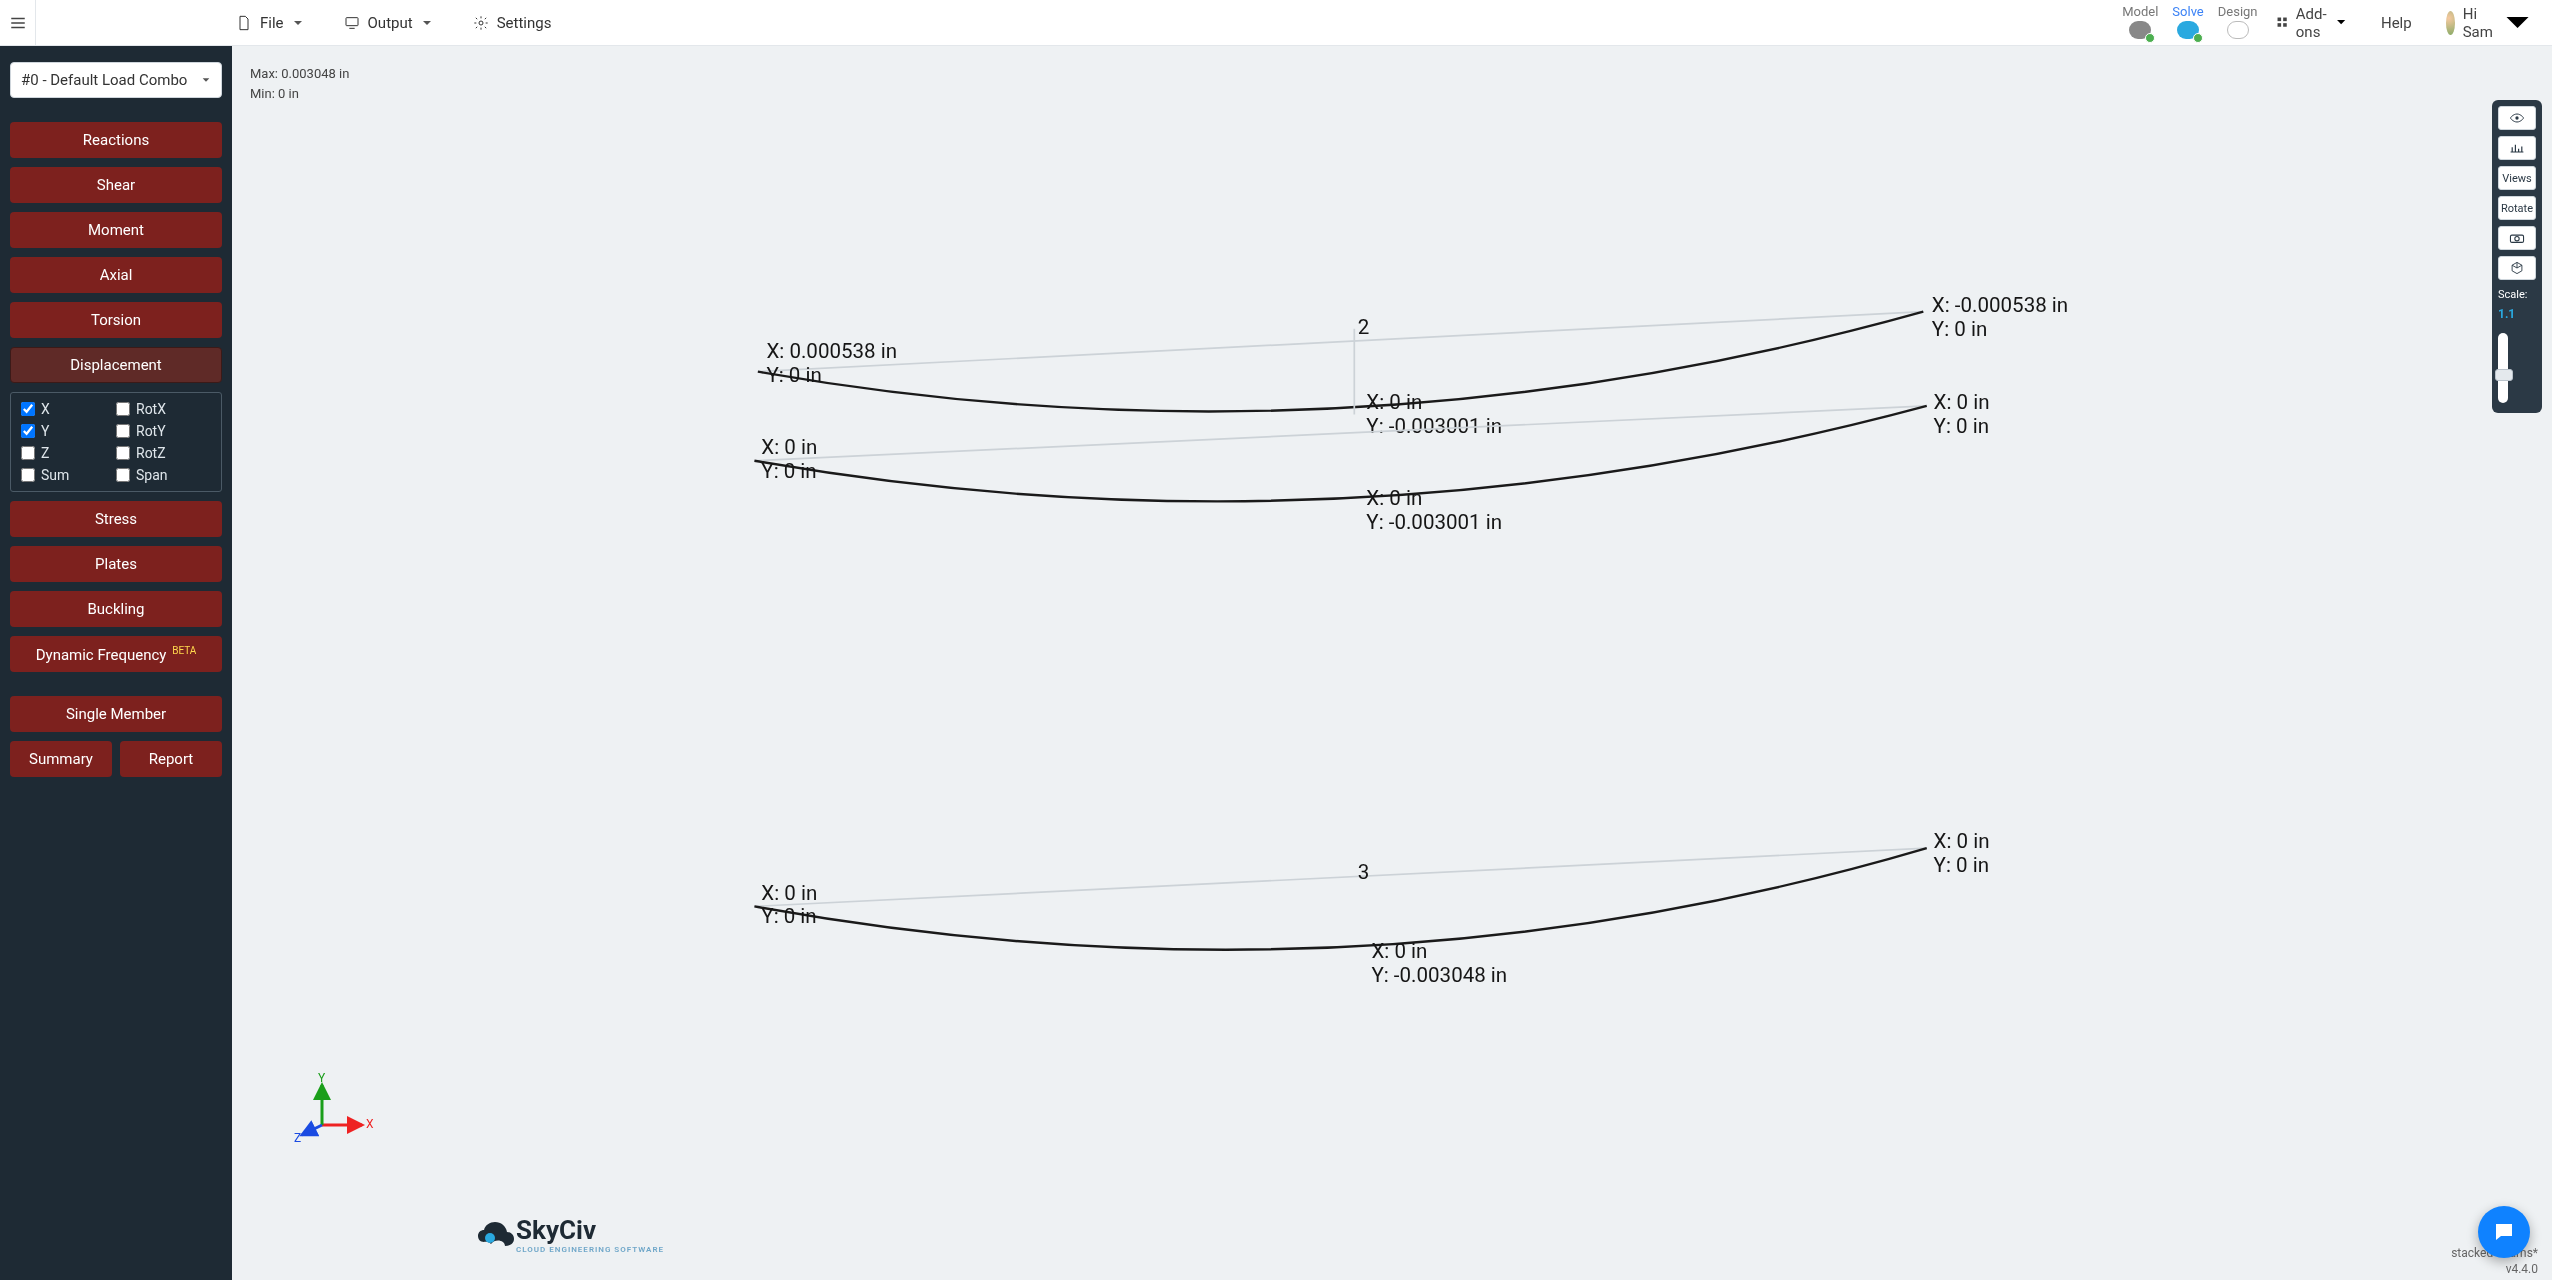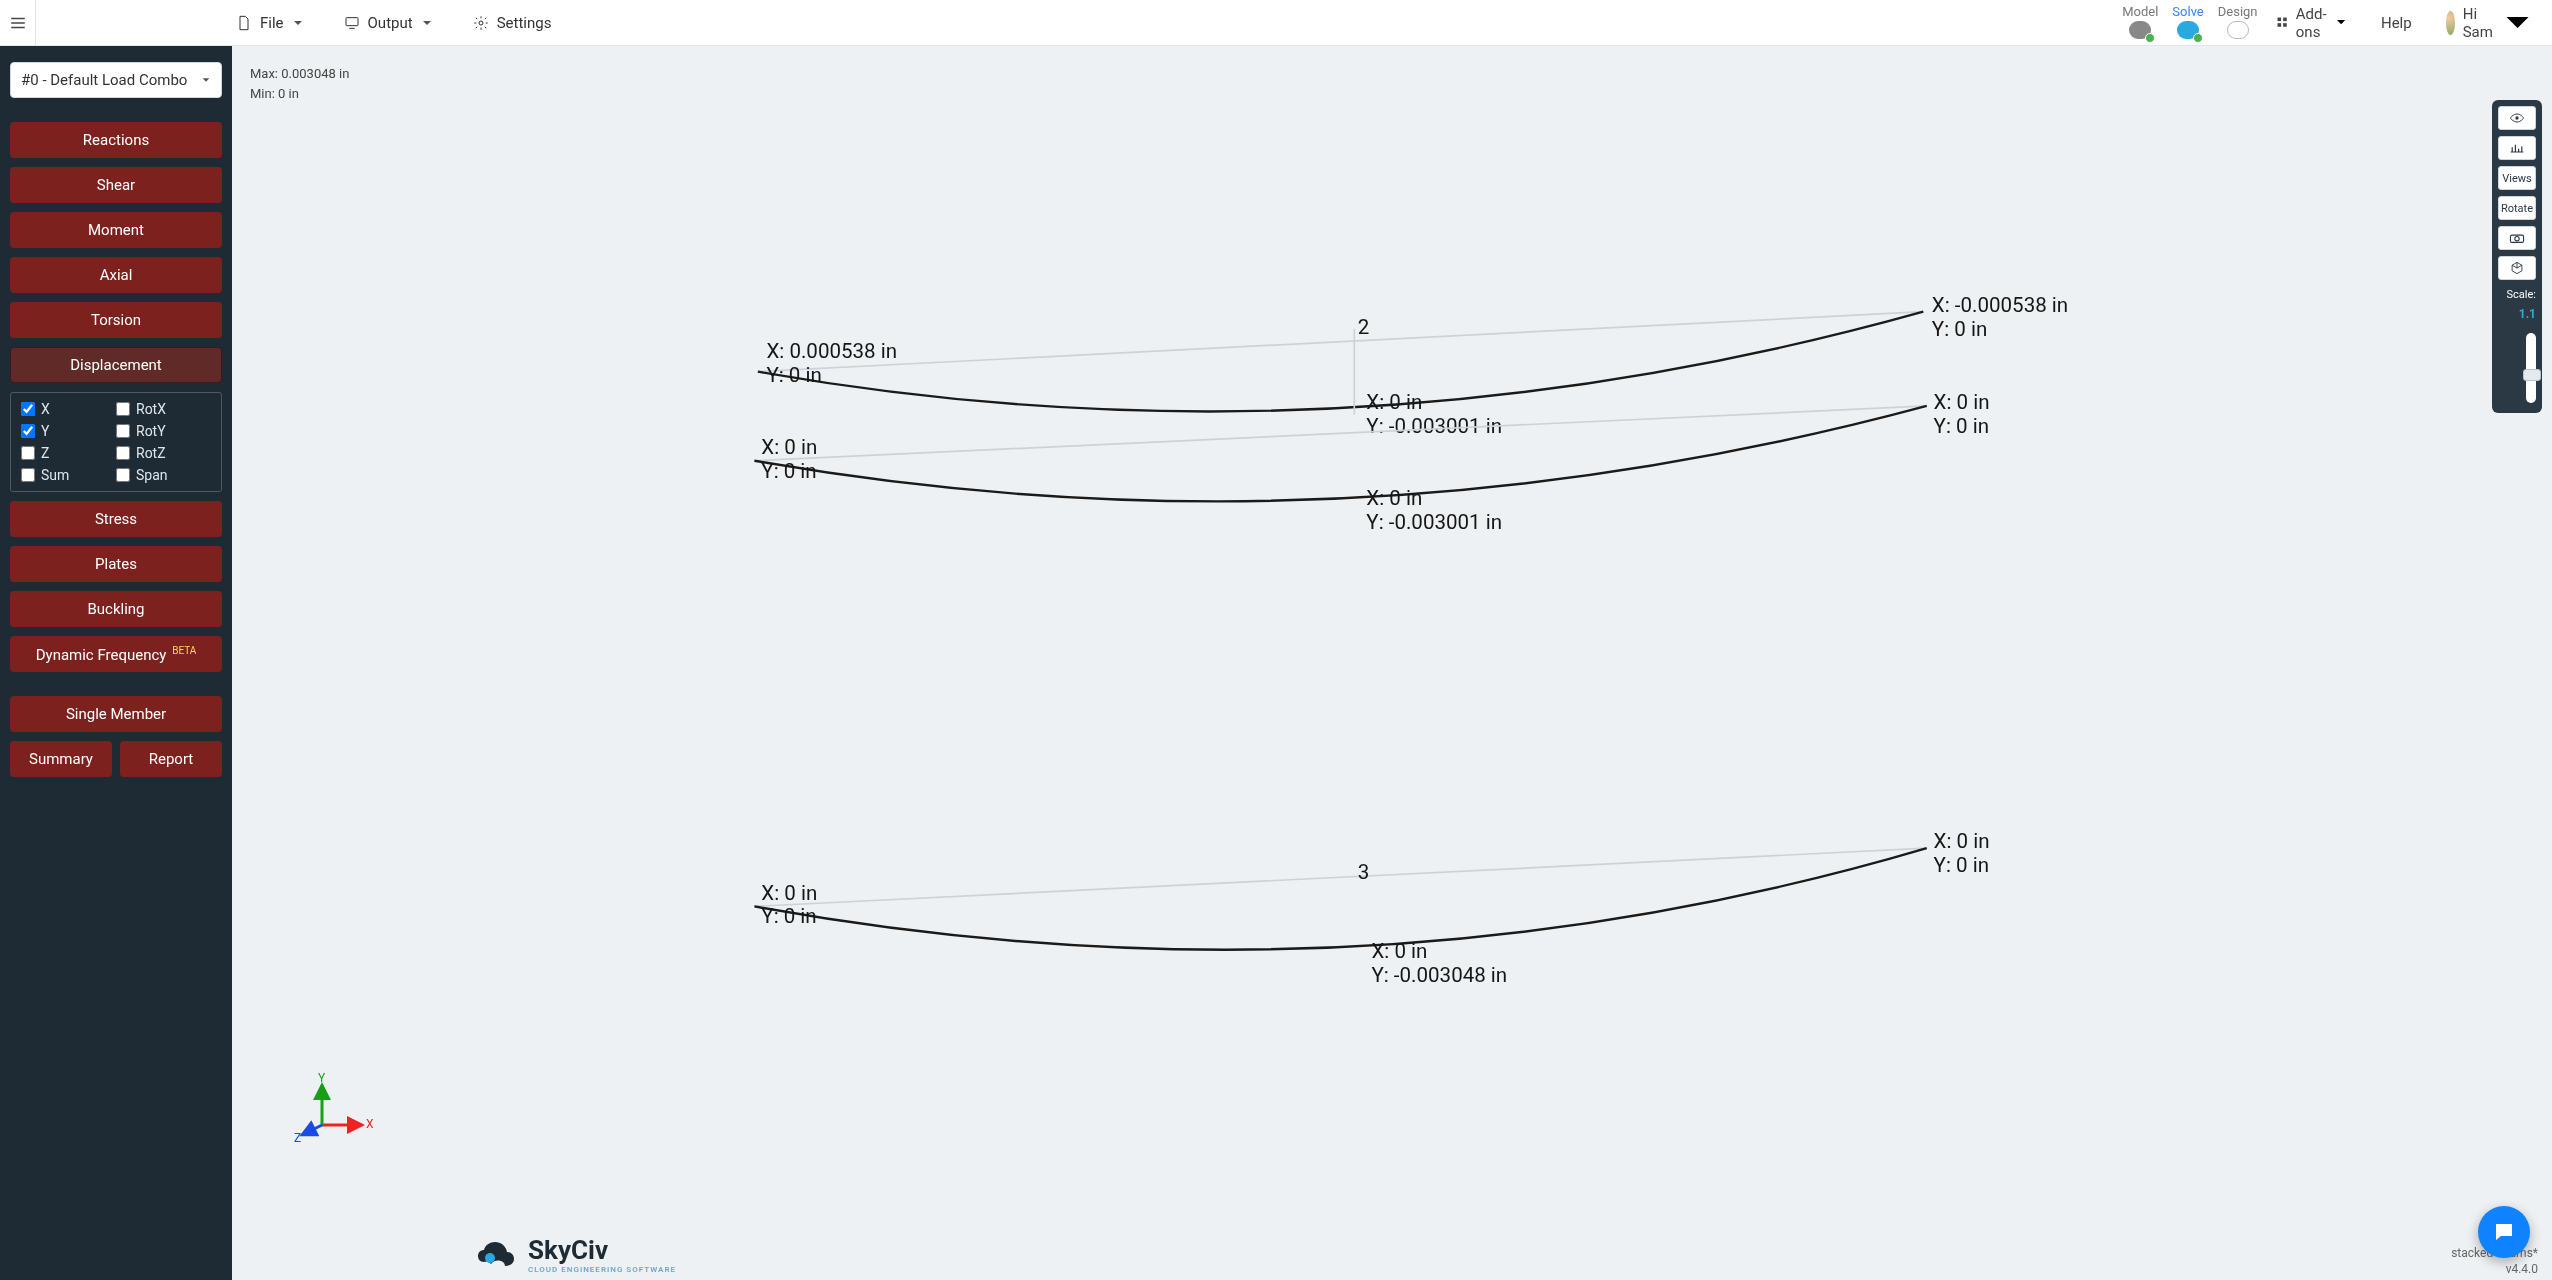--- a/index.html
+++ b/index.html
@@ -30,34 +30,34 @@
 .sidebar { width:232px; background:#1e2a34; padding:16px 10px; display:flex; flex-direction:column; gap:9px; overflow:auto; }
 .lc-select { background:#fff; border:1px solid #cfd6dc; border-radius:4px; height:36px; display:flex; align-items:center; padding:0 10px; font-size:15px; color:#333; cursor:pointer; justify-content:space-between; }
 .sbtn { background:#7d211e; color:#fff; border:none; border-radius:4px; height:36px; font-size:15px; cursor:pointer; width:100%; }
 .sbtn.active { background:#5f2a27; border:1px solid #3b1a18; }
 .sbtn.beta .beta-tag { font-size:10px; color:#ffd84d; vertical-align:super; margin-left:2px; }
 .dispopts { border:1px solid #4b5a66; border-radius:3px; padding:8px 10px; color:#dfe6eb; font-size:14px; display:grid; grid-template-columns:1fr 1fr; row-gap:6px; }
 .dispopts label { display:flex; align-items:center; gap:6px; cursor:pointer; }
 .dispopts input { width:14px; height:14px; }
 .row2 { display:flex; gap:8px; }
 .row2 .sbtn { flex:1; }
-.logo { position:absolute; left:244px; bottom:6px; color:#1e2a34; font-weight:700; font-size:26px; display:flex; align-items:center; gap:12px;justify-content:flex-end; }
+.logo { position:absolute; left:244px; bottom:26px; color:#1e2a34; font-weight:700; font-size:26px; display:flex; align-items:center; gap:0;justify-content:flex-end; }
 .logo small { display:block; font-size:8px; letter-spacing:1px; color:#6fa7c9; font-weight:600; }
 
 
 .canvas-wrap { flex:1; position:relative; background:#eef1f3; }
 .canvas-info { position:absolute; left:18px; top:18px; font-size:13px; color:#444; line-height:1.5; }
 .svg-canvas { position:absolute; inset:0; width:100%; height:100%; }
 .annot { font-size:12px; fill:#161616; }
 .curve { stroke:#1a1a1a; stroke-width:1.4; fill:none; }
 .guide { stroke:#ccd2d7; stroke-width:1; fill:none; }
 .axis3d { position:absolute; left:60px; bottom:130px; }
 
 
-.toolstrip { position:absolute; right:10px; top:54px; width:50px; background:#2b3945; border-radius:6px; padding:6px; display:flex; flex-direction:column; gap:6px; align-items:flex-end; color:#fff; font-size:12px; }
+.toolstrip { position:absolute; right:10px; top:54px; width:50px; background:#2b3945; border-radius:6px; padding:6px; display:flex; flex-direction:column; gap:6px; align-items:flex-start; color:#fff; font-size:12px; }
 .toolstrip .tb { width:38px; height:24px; background:#fff; border-radius:3px; border:1px solid #ced6dc; display:flex; align-items:center; justify-content:center; color:#2b3945; font-size:11px; cursor:pointer; }
 .toolstrip .scale-lbl { font-size:11px; color:#fff; margin-top:2px; }
 .toolstrip .scale-val { color:#2aa9e0; font-weight:700; }
 .toolstrip .slider { width:10px; height:70px; background:#fff; border-radius:5px; margin:6px 0 4px; position:relative; }
 .toolstrip .slider::after { content:''; position:absolute; left:-3px; top:36px; width:16px; height:10px; background:#e4e9ed; border:1px solid #b9c2ca; border-radius:3px; }
 
 
 .footer-chat { position:absolute; right:22px; bottom:22px; width:52px; height:52px; border-radius:50%; background:#0f82ff; display:flex; align-items:center; justify-content:center; box-shadow:0 4px 12px rgba(0,0,0,.3); cursor:pointer; }
 .footer-chat svg { width:24px; height:24px; fill:#fff; }
 .version { position:absolute; right:14px; bottom:4px; font-size:12px; color:#666; }

